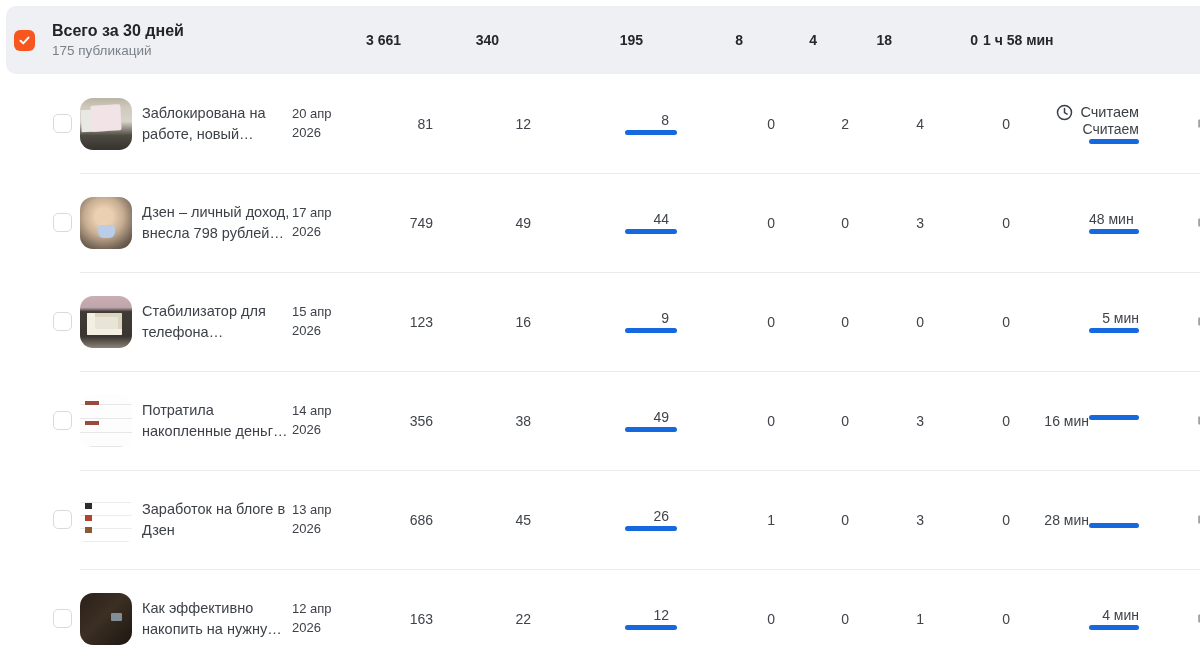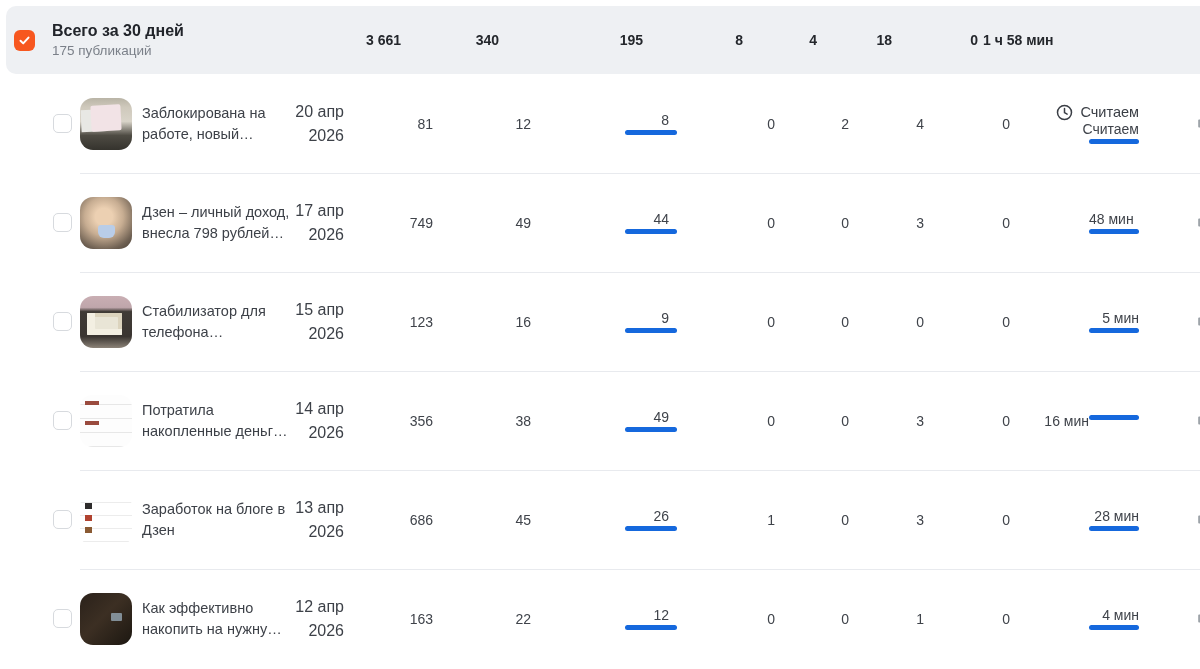--- a/index.html
+++ b/index.html
@@ -24,21 +24,21 @@
   
   .rows{width:1200px;padding-left:40px;}
   .row{height:99px;display:grid;align-items:center;position:relative;
     grid-template-columns:40px 62px 150px 64px 82px 98px 144px 100px 74px 75px 86px 128px 97px;}
   .row + .row::before{content:"";position:absolute;top:0;left:40px;right:14px;height:1px;background:#e8eaee;}
   .cell{display:flex;align-items:center;}
   .c-check{padding-left:13px;}
   .thumb{width:52px;height:52px;border-radius:13px;cursor:pointer;background-color:#ddd;background-size:cover;position:relative;overflow:hidden;}
   .title-text{font-size:14.5px;line-height:1.4;color:#3d4148;cursor:pointer;display:-webkit-box;
     -webkit-line-clamp:2;-webkit-box-orient:vertical;overflow:hidden;}
-  .date-text{font-size:16px;line-height:1.45;color:#3d4148;width:52px;text-align:right;}
+  .date-text{font-size:13px;line-height:1.45;color:#3d4148;width:52px;}
   .c-num{justify-content:flex-end;padding-right:5px;font-size:14px;color:#3f434a;}
   .c-num span{text-align:right;}
 
   .c-reads{flex-direction:column;justify-content:center;align-items:flex-end;padding-right:3px;}
   .c-reads .num{font-size:14px;color:#3f434a;margin-right:8px;}
   .bar{display:block;width:52px;height:5px;border-radius:3px;background:#1568dd;margin-top:2px;}
 
   .c-time{flex-direction:column;justify-content:center;align-items:flex-end;padding-right:4px;}
   .c-time .num{font-size:14px;color:#3f434a;}
   .time-bar{width:50px;}
@@ -339,21 +339,21 @@
           <span>0</span>
         </div>
     <div class="cell c-num">
           <span>3</span>
         </div>
     <div class="cell c-num">
           <span>0</span>
         </div>
     <div class="cell c-time">
 
-      <span class="time-normal" style="display:flex;flex-direction:column;align-items:flex-end;">
+      <span class="time-normal" style="display:flex;align-items:flex-end;">
         <span class="num">28 мин</span>
         <span class="bar time-bar"></span>
       </span>
     </div>
     <div class="cell c-mega">
       <span class="mega-btn">
         <svg width="27" height="24" viewBox="0 0 24 22">
           <path d="M19.5 2.5 L9.3 7.6 H5.2 V13.4 H9.3 L19.5 18.5 Z" fill="none" stroke="#9aa0a6" stroke-width="1.6" stroke-linejoin="round"></path>
           <path d="M7 13.4 V16.4 a1.8 1.8 0 0 0 3.6 0 V13.6" fill="none" stroke="#9aa0a6" stroke-width="1.6" stroke-linecap="round"></path>
         </svg>

